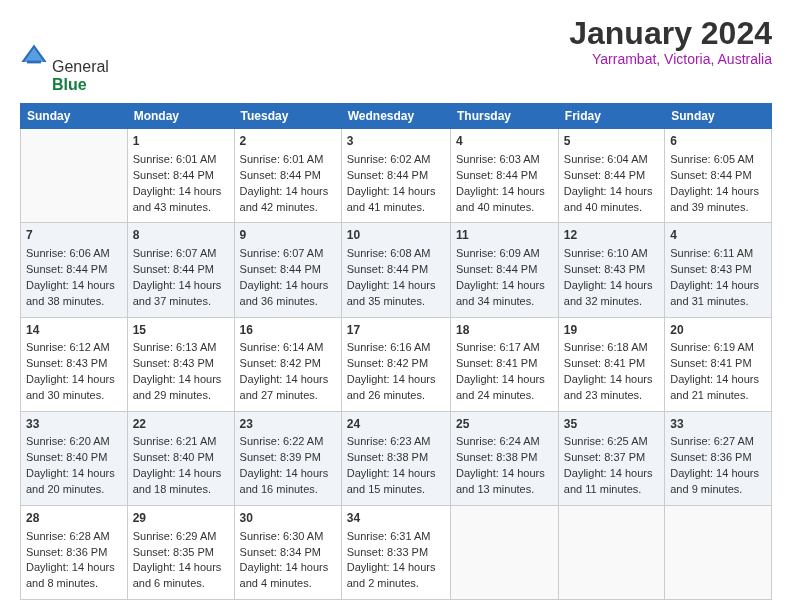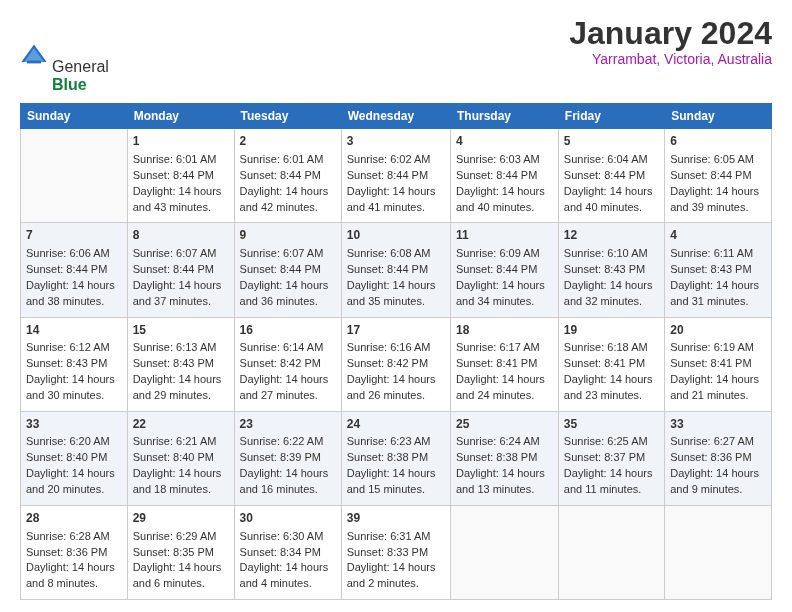--- a/index.html
+++ b/index.html
@@ -263,21 +263,21 @@
           </td>
           <td>
             <span class="day-num">29</span>
             <div class="day-info">Sunrise: 6:29 AM<br>Sunset: 8:35 PM<br>Daylight: 14 hours<br>and 6 minutes.</div>
           </td>
           <td>
             <span class="day-num">30</span>
             <div class="day-info">Sunrise: 6:30 AM<br>Sunset: 8:34 PM<br>Daylight: 14 hours<br>and 4 minutes.</div>
           </td>
           <td>
-            <span class="day-num">39</span>
+            <span class="day-num">34</span>
             <div class="day-info">Sunrise: 6:31 AM<br>Sunset: 8:33 PM<br>Daylight: 14 hours<br>and 2 minutes.</div>
           </td>
           <td class="empty"></td>
           <td class="empty"></td>
           <td class="empty"></td>
         </tr>
       </tbody>
   </table>
 </div>
 

